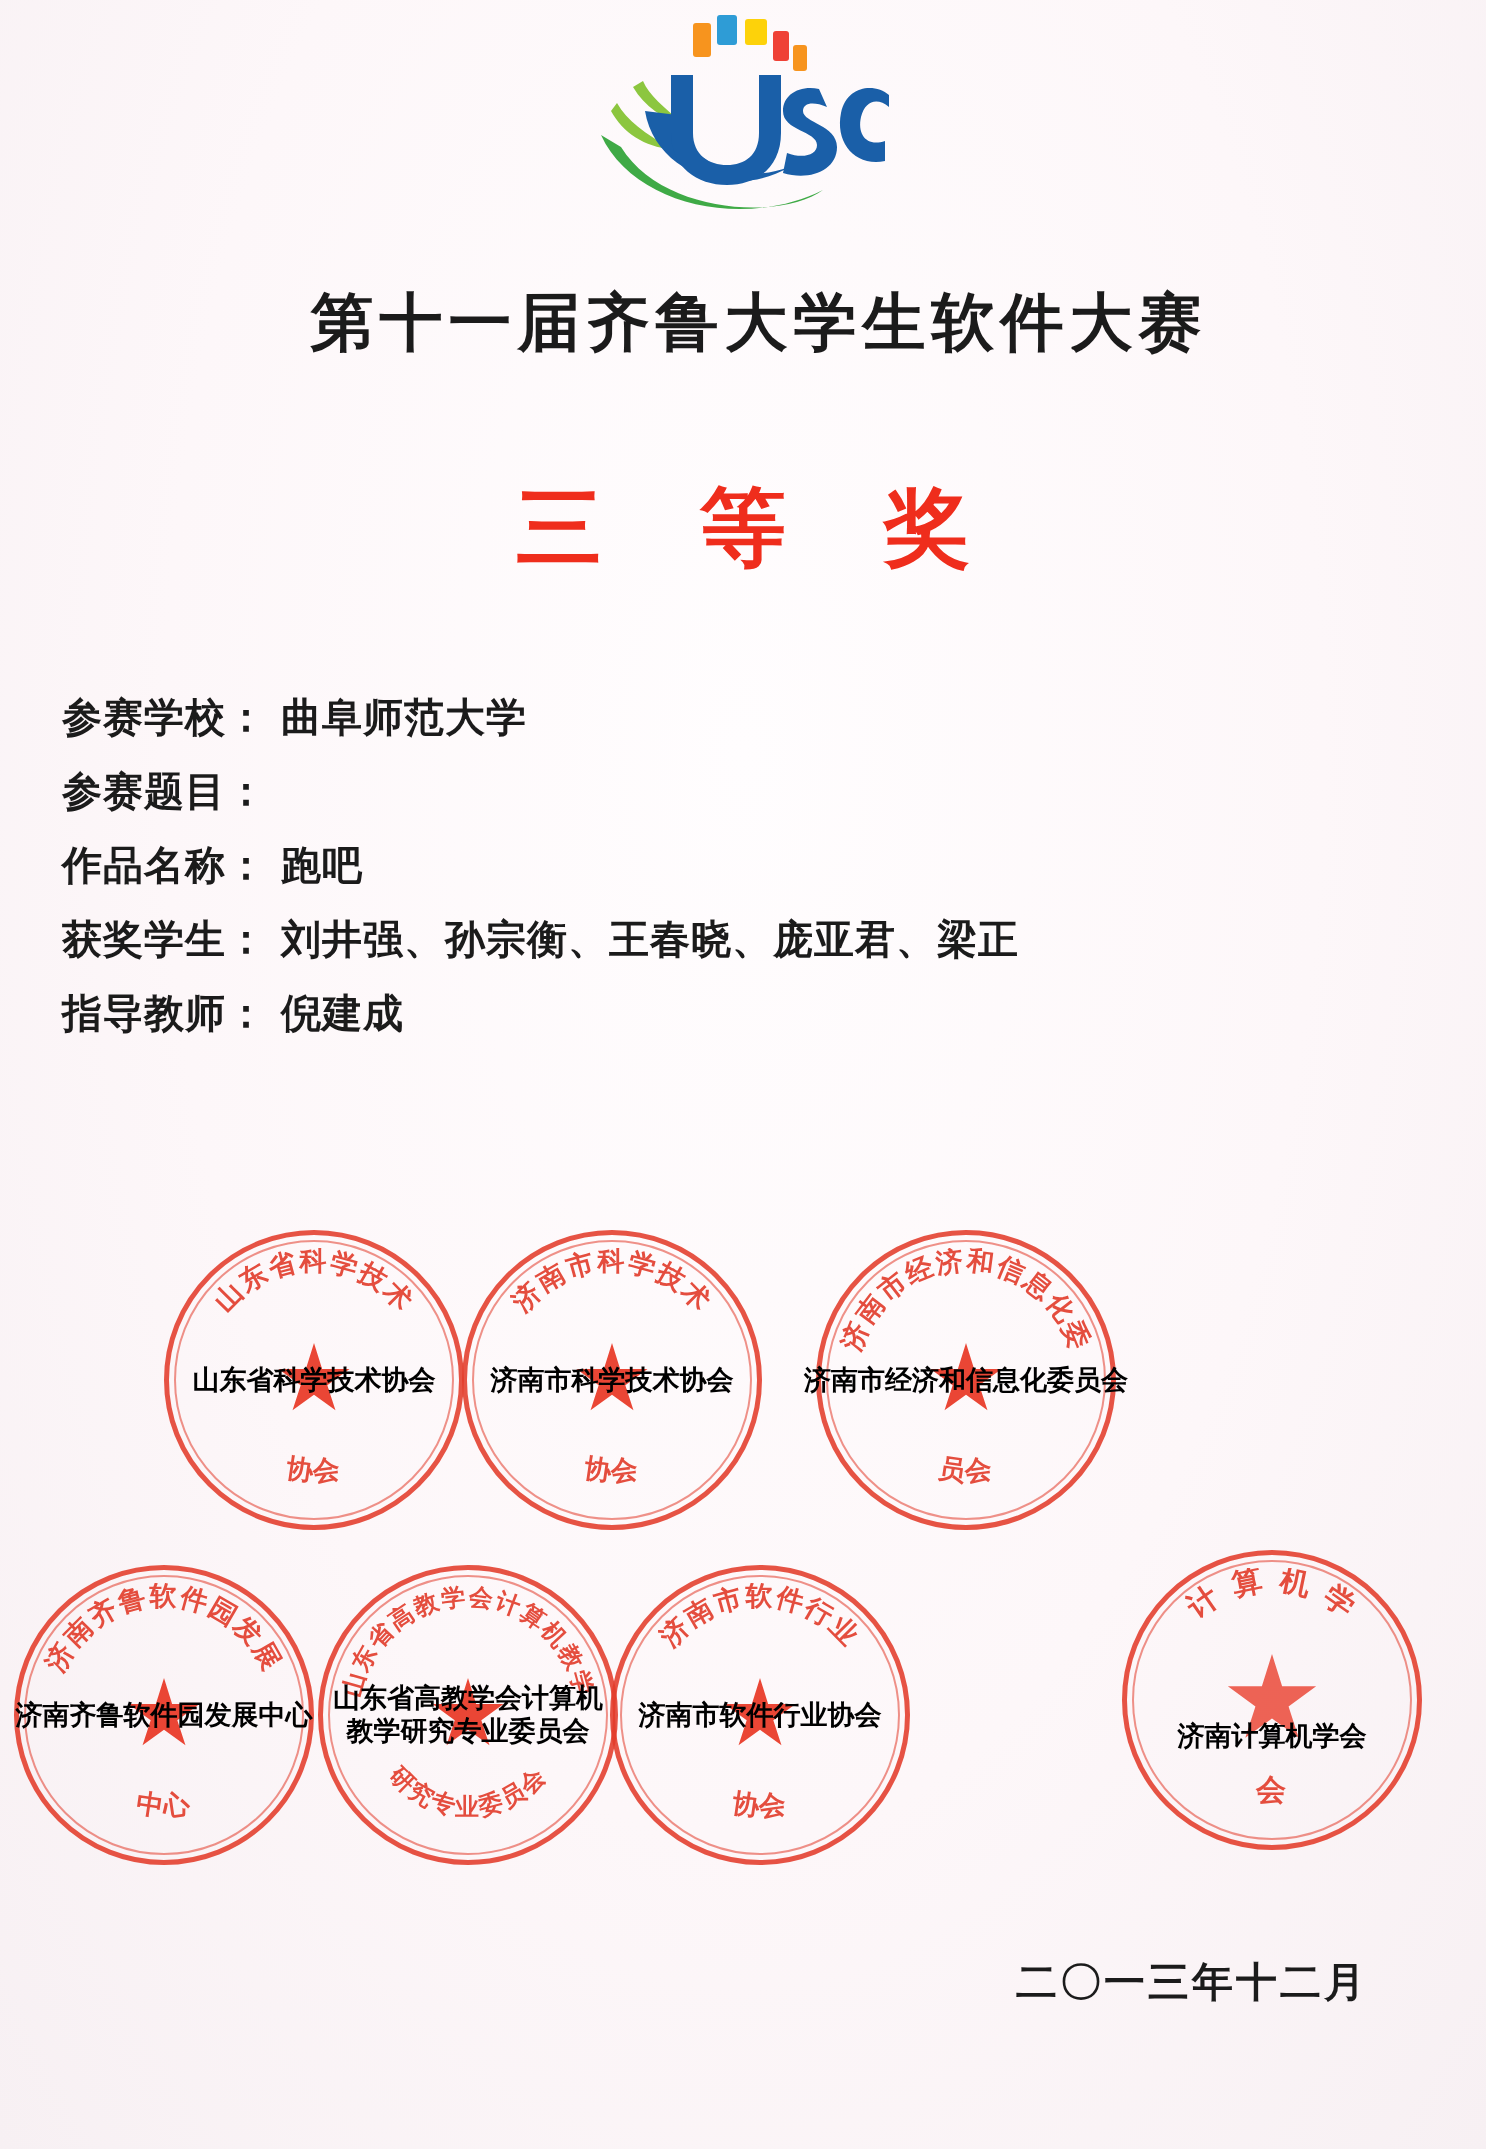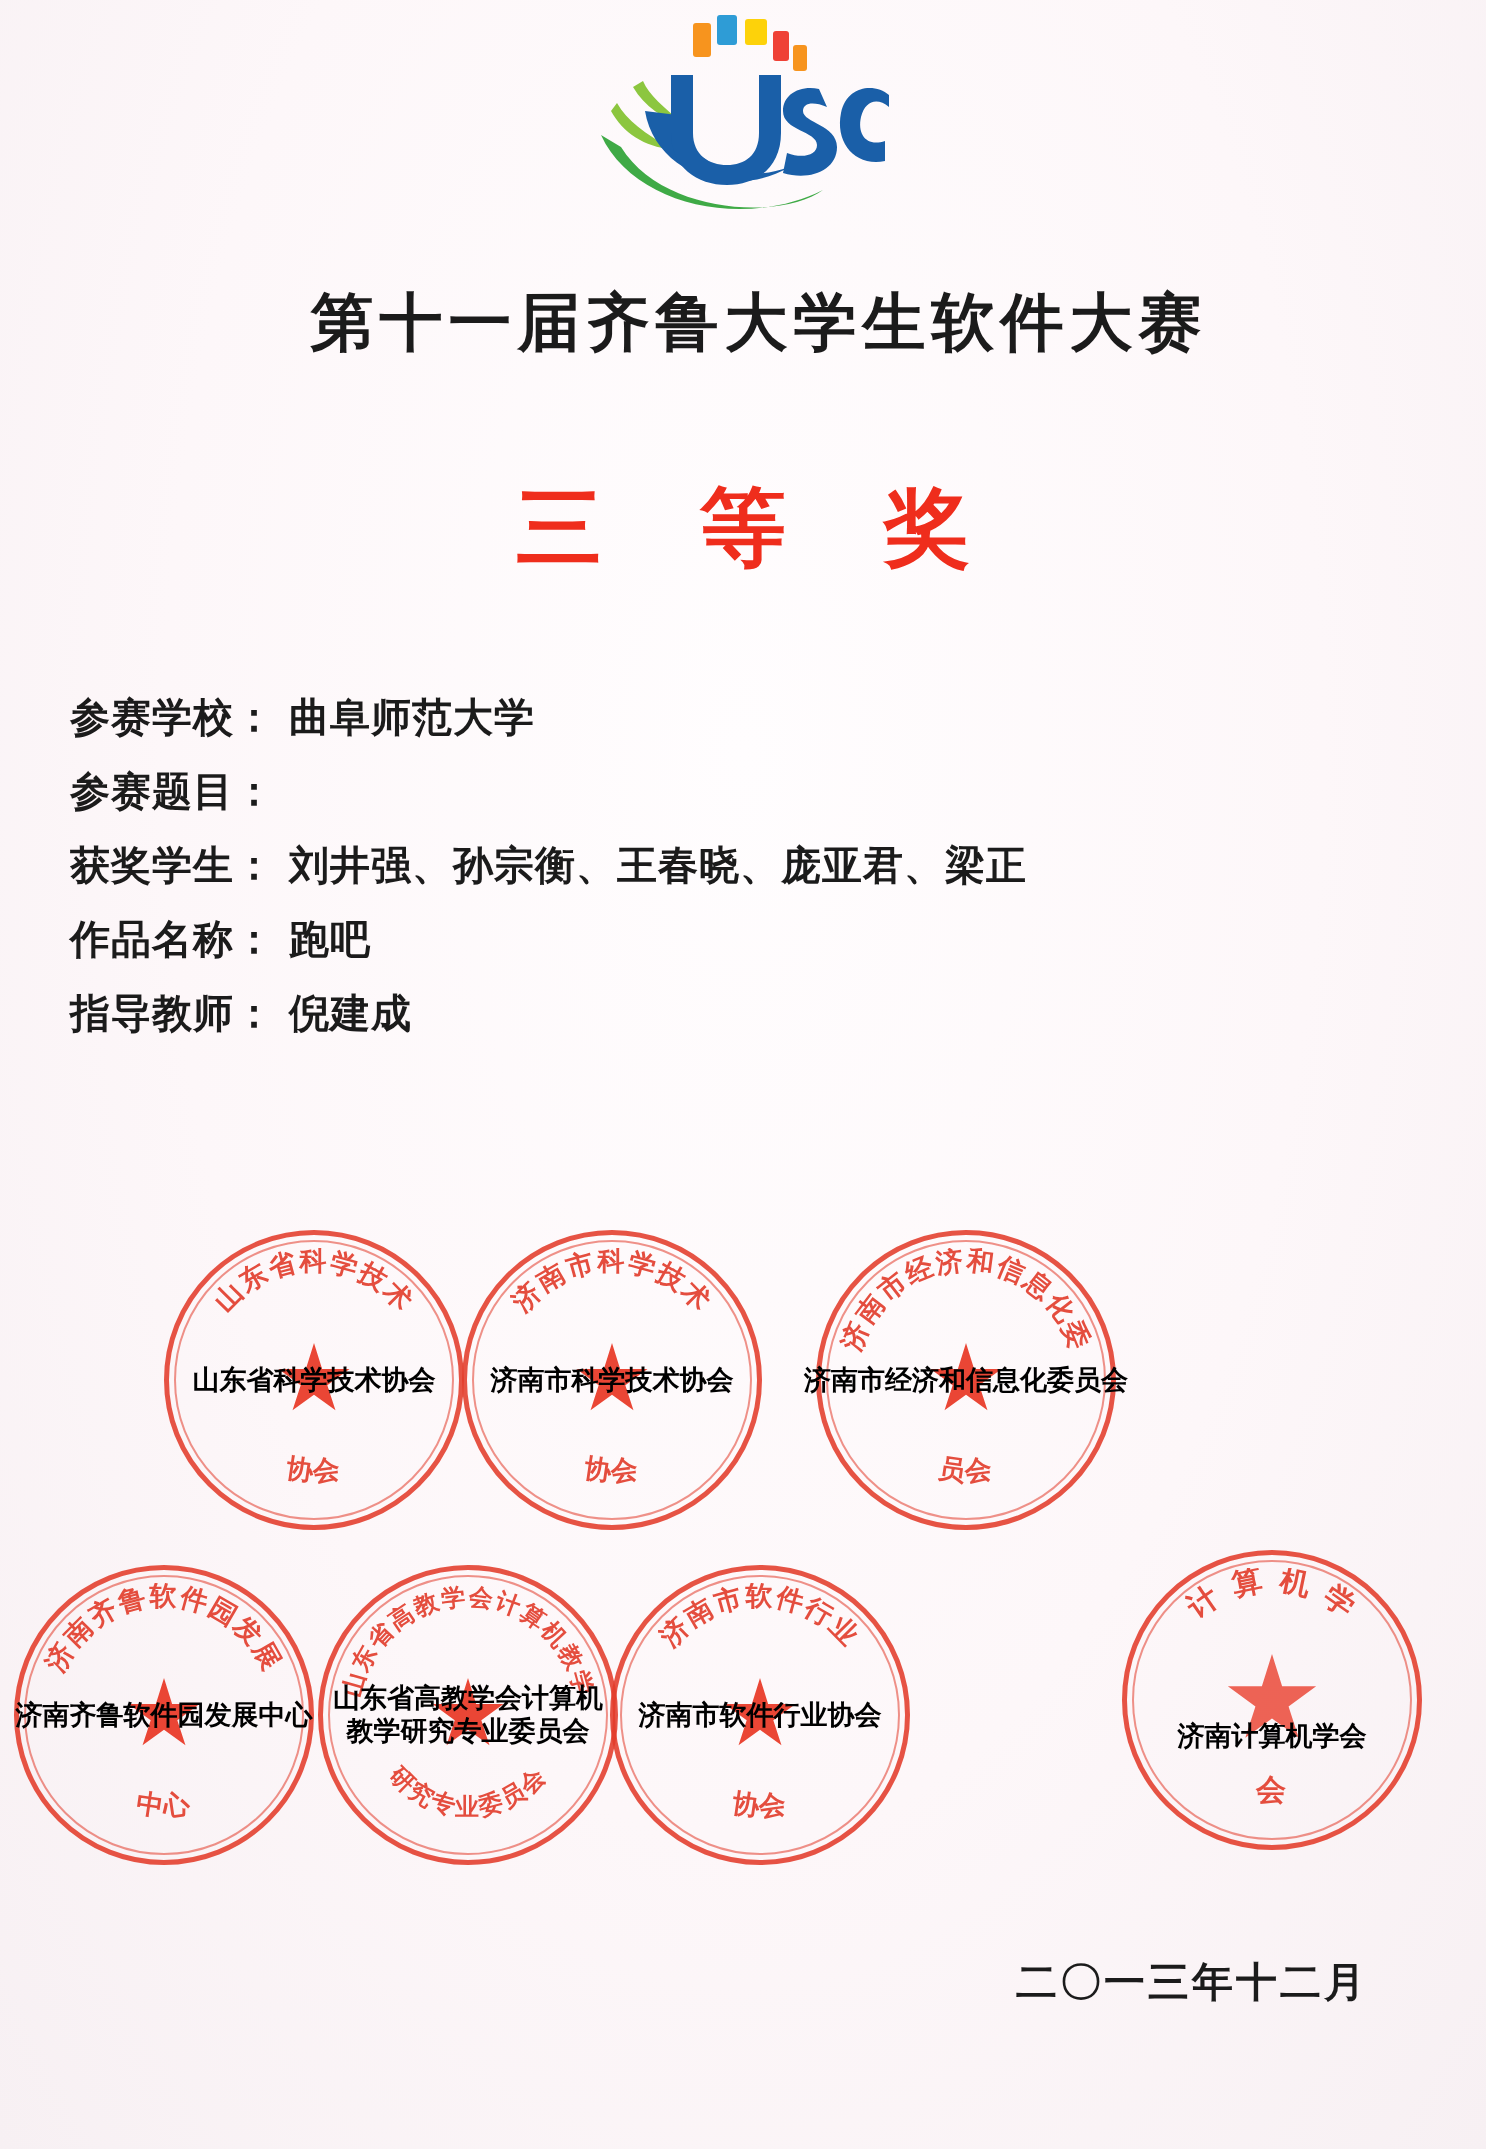--- a/index.html
+++ b/index.html
@@ -75,21 +75,20 @@
     width: 1360px;
   }
   .field-row {
     display: flex;
     align-items: baseline;
     margin-bottom: 19px;
     font-size: 40px;
     font-weight: bold;
     color: #1b1b1b;
     font-family: "DejaVu Serif", "Liberation Serif", serif;
-    margin-left: 8px;
   }
   .field-label {
     white-space: nowrap;
     letter-spacing: 1px;
   }
   .field-value {
     margin-left: 14px;
     letter-spacing: 1px;
   }
 
@@ -207,28 +206,28 @@
 
 <div class="fields">
   <div class="field-row">
     <span class="field-label">参赛学校：</span>
     <span class="field-value">曲阜师范大学</span>
   </div>
   <div class="field-row">
     <span class="field-label">参赛题目：</span>
   </div>
   <div class="field-row">
+    <span class="field-label">作品名称：</span>
+    <span class="field-value">跑吧</span>
+  </div>
+  <div class="field-row">
     <span class="field-label">获奖学生：</span>
     <span class="field-value">刘井强、孙宗衡、王春晓、庞亚君、梁正</span>
   </div>
   <div class="field-row">
-    <span class="field-label">作品名称：</span>
-    <span class="field-value">跑吧</span>
-  </div>
-  <div class="field-row">
     <span class="field-label">指导教师：</span>
     <span class="field-value">倪建成</span>
   </div>
 </div>
 
 <div class="seals">
 
   <div class="seal" style="left:164px; top:0;">
     <div class="seal-ring"></div>
     <div class="seal-ring thin"></div>

